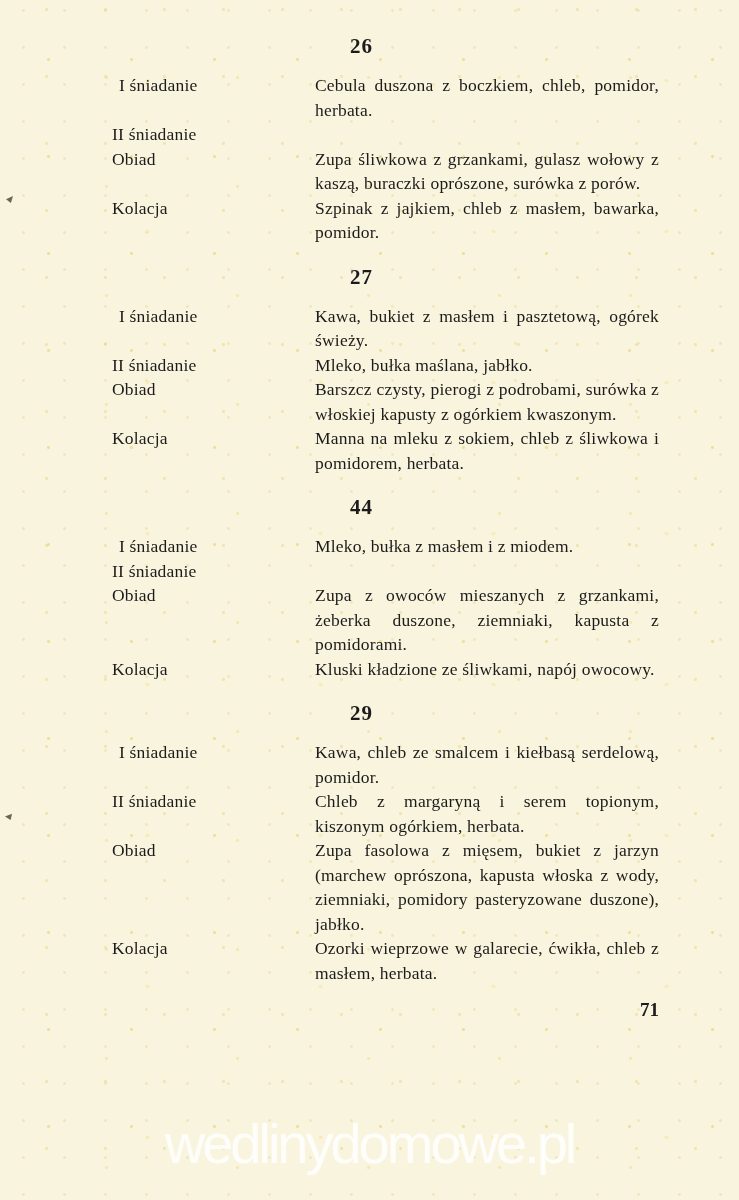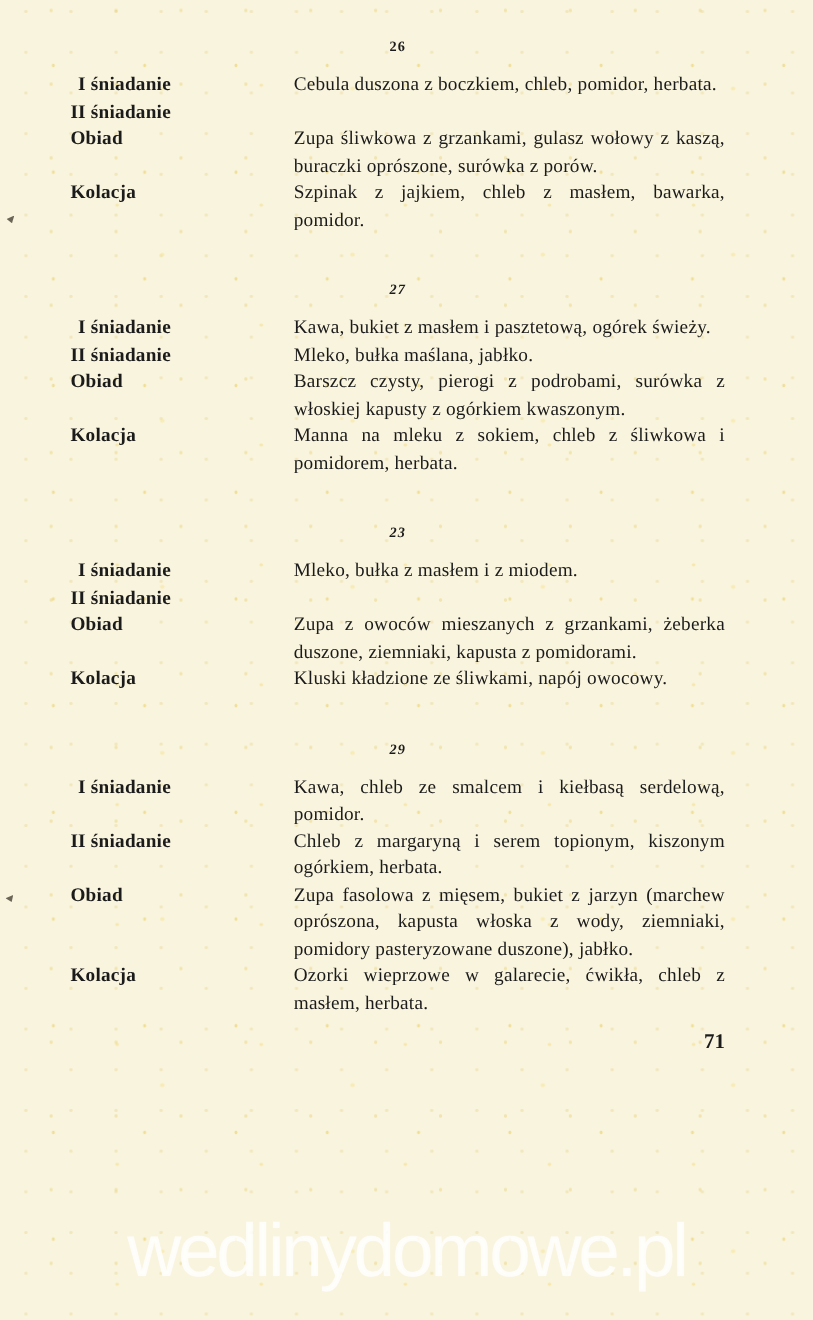--- a/index.html
+++ b/index.html
@@ -27,39 +27,39 @@
     background-size: 83px 97px, 131px 109px, 59px 67px, 173px 151px, 41px 37px;
     background-position: 7px 11px, 41px 23px, 17px 43px, 61px 5px, 3px 29px;
   }
   .content {
     padding: 34px 80px 0 64px;
   }
   .day-number {
     margin: 0 0 14px 0;
     padding: 0;
     text-align: center;
-    font-size: 13px;
+    font-size: 21px;
     font-weight: bold;
     letter-spacing: 1px;
   }
   .day + .day .day-number {
-    margin-top: 44px;
-    font-style: italic;
+    margin-top: 20px;
   }
   .meal-row {
     display: flex;
     align-items: flex-start;
     font-size: 17.5px;
     line-height: 24.5px;
   }
   .meal-label {
     width: 171px;
     flex: 0 0 171px;
-    font-weight: bold;
+    font-weight: normal;
     letter-spacing: 0.2px;
+    margin-left: 48px;
   }
   .meal-row.indent .meal-label {
     padding-left: 7px;
     flex-basis: 164px;
     width: 164px;
   }
   .meal-text {
     flex: 1 1 auto;
     text-align: justify;
     letter-spacing: 0.2px;
@@ -72,21 +72,21 @@
     font-size: 19px;
     font-weight: bold;
   }
   .watermark {
     position: absolute;
     left: 0;
     right: 0;
     bottom: 24px;
     text-align: center;
     font-family: "Liberation Sans", sans-serif;
-    font-size: 68px;
+    font-size: 56px;
     font-weight: normal;
     letter-spacing: -3px;
     white-space: nowrap;
     color: rgba(255, 255, 255, 0.78);
     text-shadow: 0 0 2px rgba(255,255,255,0.35);
     pointer-events: none;
   }
   .scan-mark {
     position: absolute;
     width: 7px;
@@ -147,21 +147,21 @@
         <div class="meal-label">Obiad</div>
         <div class="meal-text">Barszcz czysty, pierogi z podrobami, surówka z włoskiej kapusty z ogórkiem kwaszonym.</div>
       </div>
       <div class="meal-row">
         <div class="meal-label">Kolacja</div>
         <div class="meal-text">Manna na mleku z sokiem, chleb z śliwkowa i pomidorem, herbata.</div>
       </div>
     </section>
 
     <section class="day">
-      <h2 class="day-number">23</h2>
+      <h2 class="day-number">44</h2>
       <div class="meal-row indent">
         <div class="meal-label">I śniadanie</div>
         <div class="meal-text">Mleko, bułka z masłem i z miodem.</div>
       </div>
       <div class="meal-row">
         <div class="meal-label">II śniadanie</div>
       </div>
       <div class="meal-row">
         <div class="meal-label">Obiad</div>
         <div class="meal-text">Zupa z owoców mieszanych z grzankami, żeberka duszone, ziemniaki, kapusta z pomidorami.</div>

